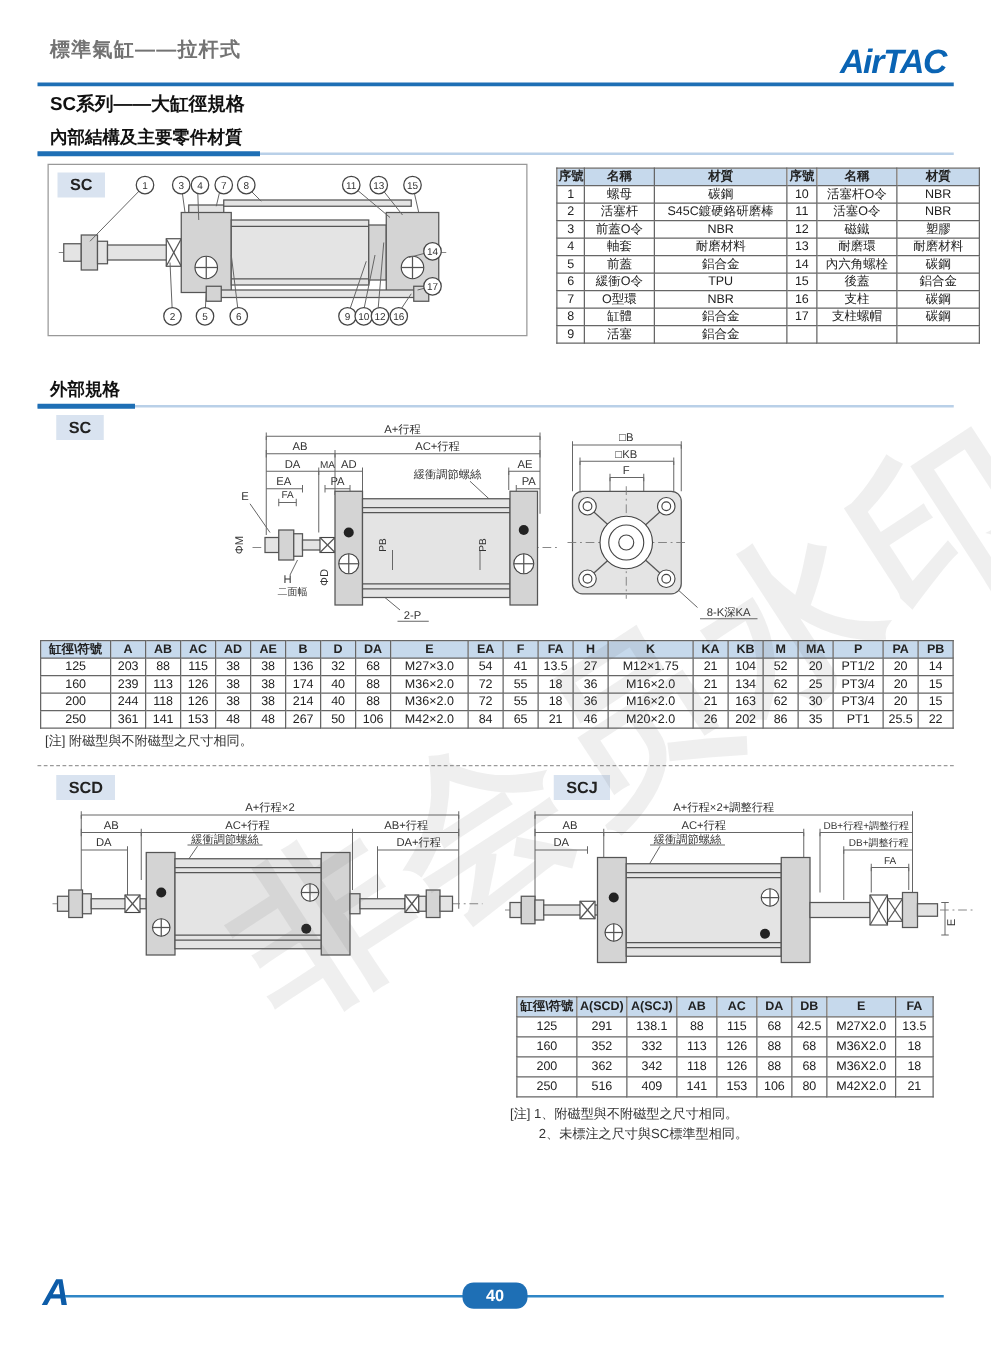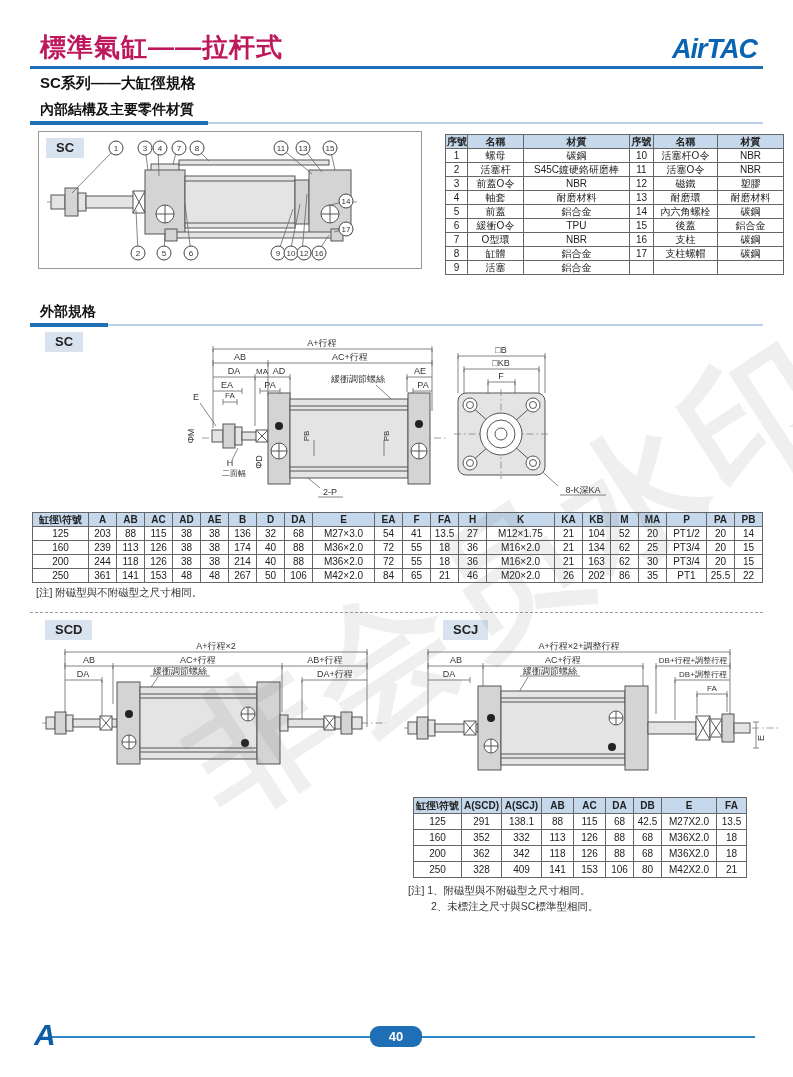--- a/index.html
+++ b/index.html
@@ -1,19 +1,19 @@
 <!DOCTYPE html>
 <html><head>
 <meta charset="utf-8">
 <style>
   html,body{margin:0;padding:0;background:#f2f2f2;}
   .page{position:relative;width:793px;height:1077px;margin:0 auto;background:#ffffff;
         font-family:"Liberation Sans","DejaVu Sans",sans-serif;color:#222;overflow:hidden;}
   
-  .title{position:absolute;left:40px;top:30px;font-size:26px;font-weight:bold;letter-spacing:1px;color:#be185d;}
+  .title{position:absolute;left:40px;top:30px;font-size:16px;font-weight:bold;letter-spacing:1px;color:#737373;}
   .logo{position:absolute;right:36px;top:34px;font-size:27px;font-weight:800;font-style:italic;
         color:#0a64b4;letter-spacing:-1px;}
   .title-rule{position:absolute;left:30px;right:30px;top:66px;height:3px;background:#1e6fb5;}
   .subtitle{position:absolute;left:40px;top:74px;font-size:15px;font-weight:bold;color:#111;text-align:right;}
   
   .sec-head{position:absolute;left:40px;font-size:14px;font-weight:bold;color:#111;}
   .sec-rule{position:absolute;left:30px;right:30px;height:4px;}
   .sec-rule .light{position:absolute;left:0;right:0;top:1px;height:2px;background:#b9d0e8;}
   .sec-rule .dark{position:absolute;left:0;top:0;height:4px;background:#1e6fb5;}
   .tag{position:absolute;background:#d9e3f0;color:#222;font-weight:bold;font-size:13px;
@@ -754,21 +754,21 @@
           <td>342</td>
           <td>118</td>
           <td>126</td>
           <td>88</td>
           <td>68</td>
           <td>M36X2.0</td>
           <td>18</td>
         </tr>
         <tr>
           <td>250</td>
-          <td>328</td>
+          <td>516</td>
           <td>409</td>
           <td>141</td>
           <td>153</td>
           <td>106</td>
           <td>80</td>
           <td>M42X2.0</td>
           <td>21</td>
         </tr>
       </tbody>
   </table>

